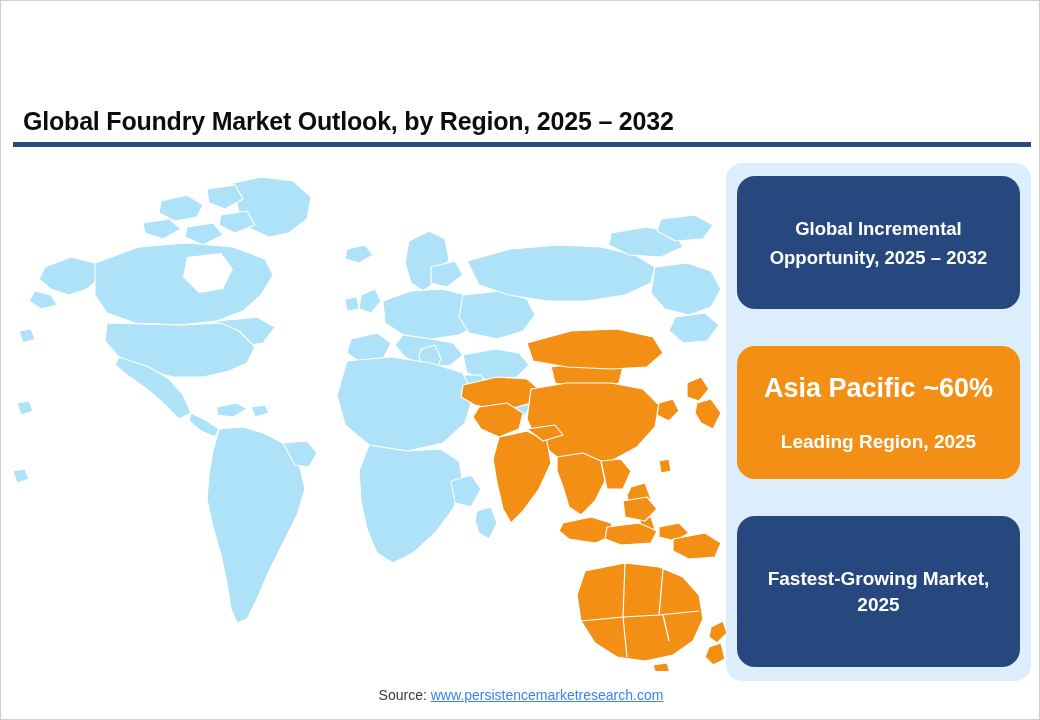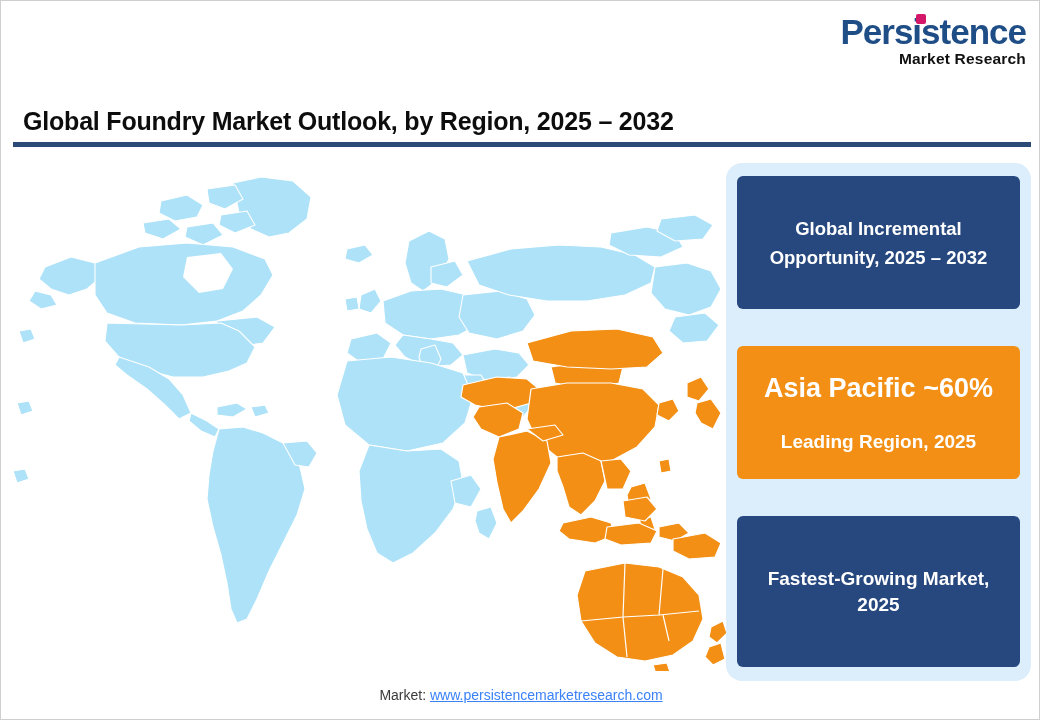--- a/index.html
+++ b/index.html
@@ -102,21 +102,21 @@
     top: 162px;
     width: 305px;
     height: 518px;
     background: #DCEEFB;
     border-radius: 16px;
   }
   .card {
     position: absolute;
     left: 11px;
     width: 283px;
-    border-radius: 6px;
+    border-radius: 18px;
     box-sizing: border-box;
     display: flex;
     flex-direction: column;
     align-items: center;
     justify-content: center;
     text-align: center;
     padding: 6px 10px;
   }
   .card-navy { background: #27487F; }
   .card-orange { background: #F28F14; gap: 24px; }
@@ -168,27 +168,20 @@
   .source a {
     color: #3b82f6;
     text-decoration: underline;
   }
 </style>
 </head>
 <body>
 
 <div class="page">
 
-  <div class="logo">
-    <div class="logo-main">
-      <span>Persistence</span>
-      <span class="logo-dot"></span>
-    </div>
-    <div class="logo-sub">Market Research</div>
-  </div>
 
   <div class="title">Global Foundry Market Outlook, by Region, 2025 – 2032</div>
   <div class="title-rule"></div>
 
   <div class="map-wrap">
     <svg viewBox="0 0 715 500" xmlns="http://www.w3.org/2000/svg">
       <g fill="#AEE2F8" stroke="#ffffff" stroke-width="1.1" stroke-linejoin="round">
 
         <path d="M222 12 L250 6 L282 10 L300 26 L296 48 L278 62 L258 66 L240 58 L228 42 Z"></path>
 
@@ -326,17 +319,17 @@
     </div>
 
     <div class="card card-navy card-3">
       <div class="c-small-2">Fastest-Growing Market,</div>
       <div class="c-small-2">2025</div>
     </div>
 
   </div>
 
   <div class="source">
-    <span>Market:</span>
+    <span>Source:</span>
     <a href="#">www.persistencemarketresearch.com</a>
   </div>
 
 </div>
 
 </body></html>

